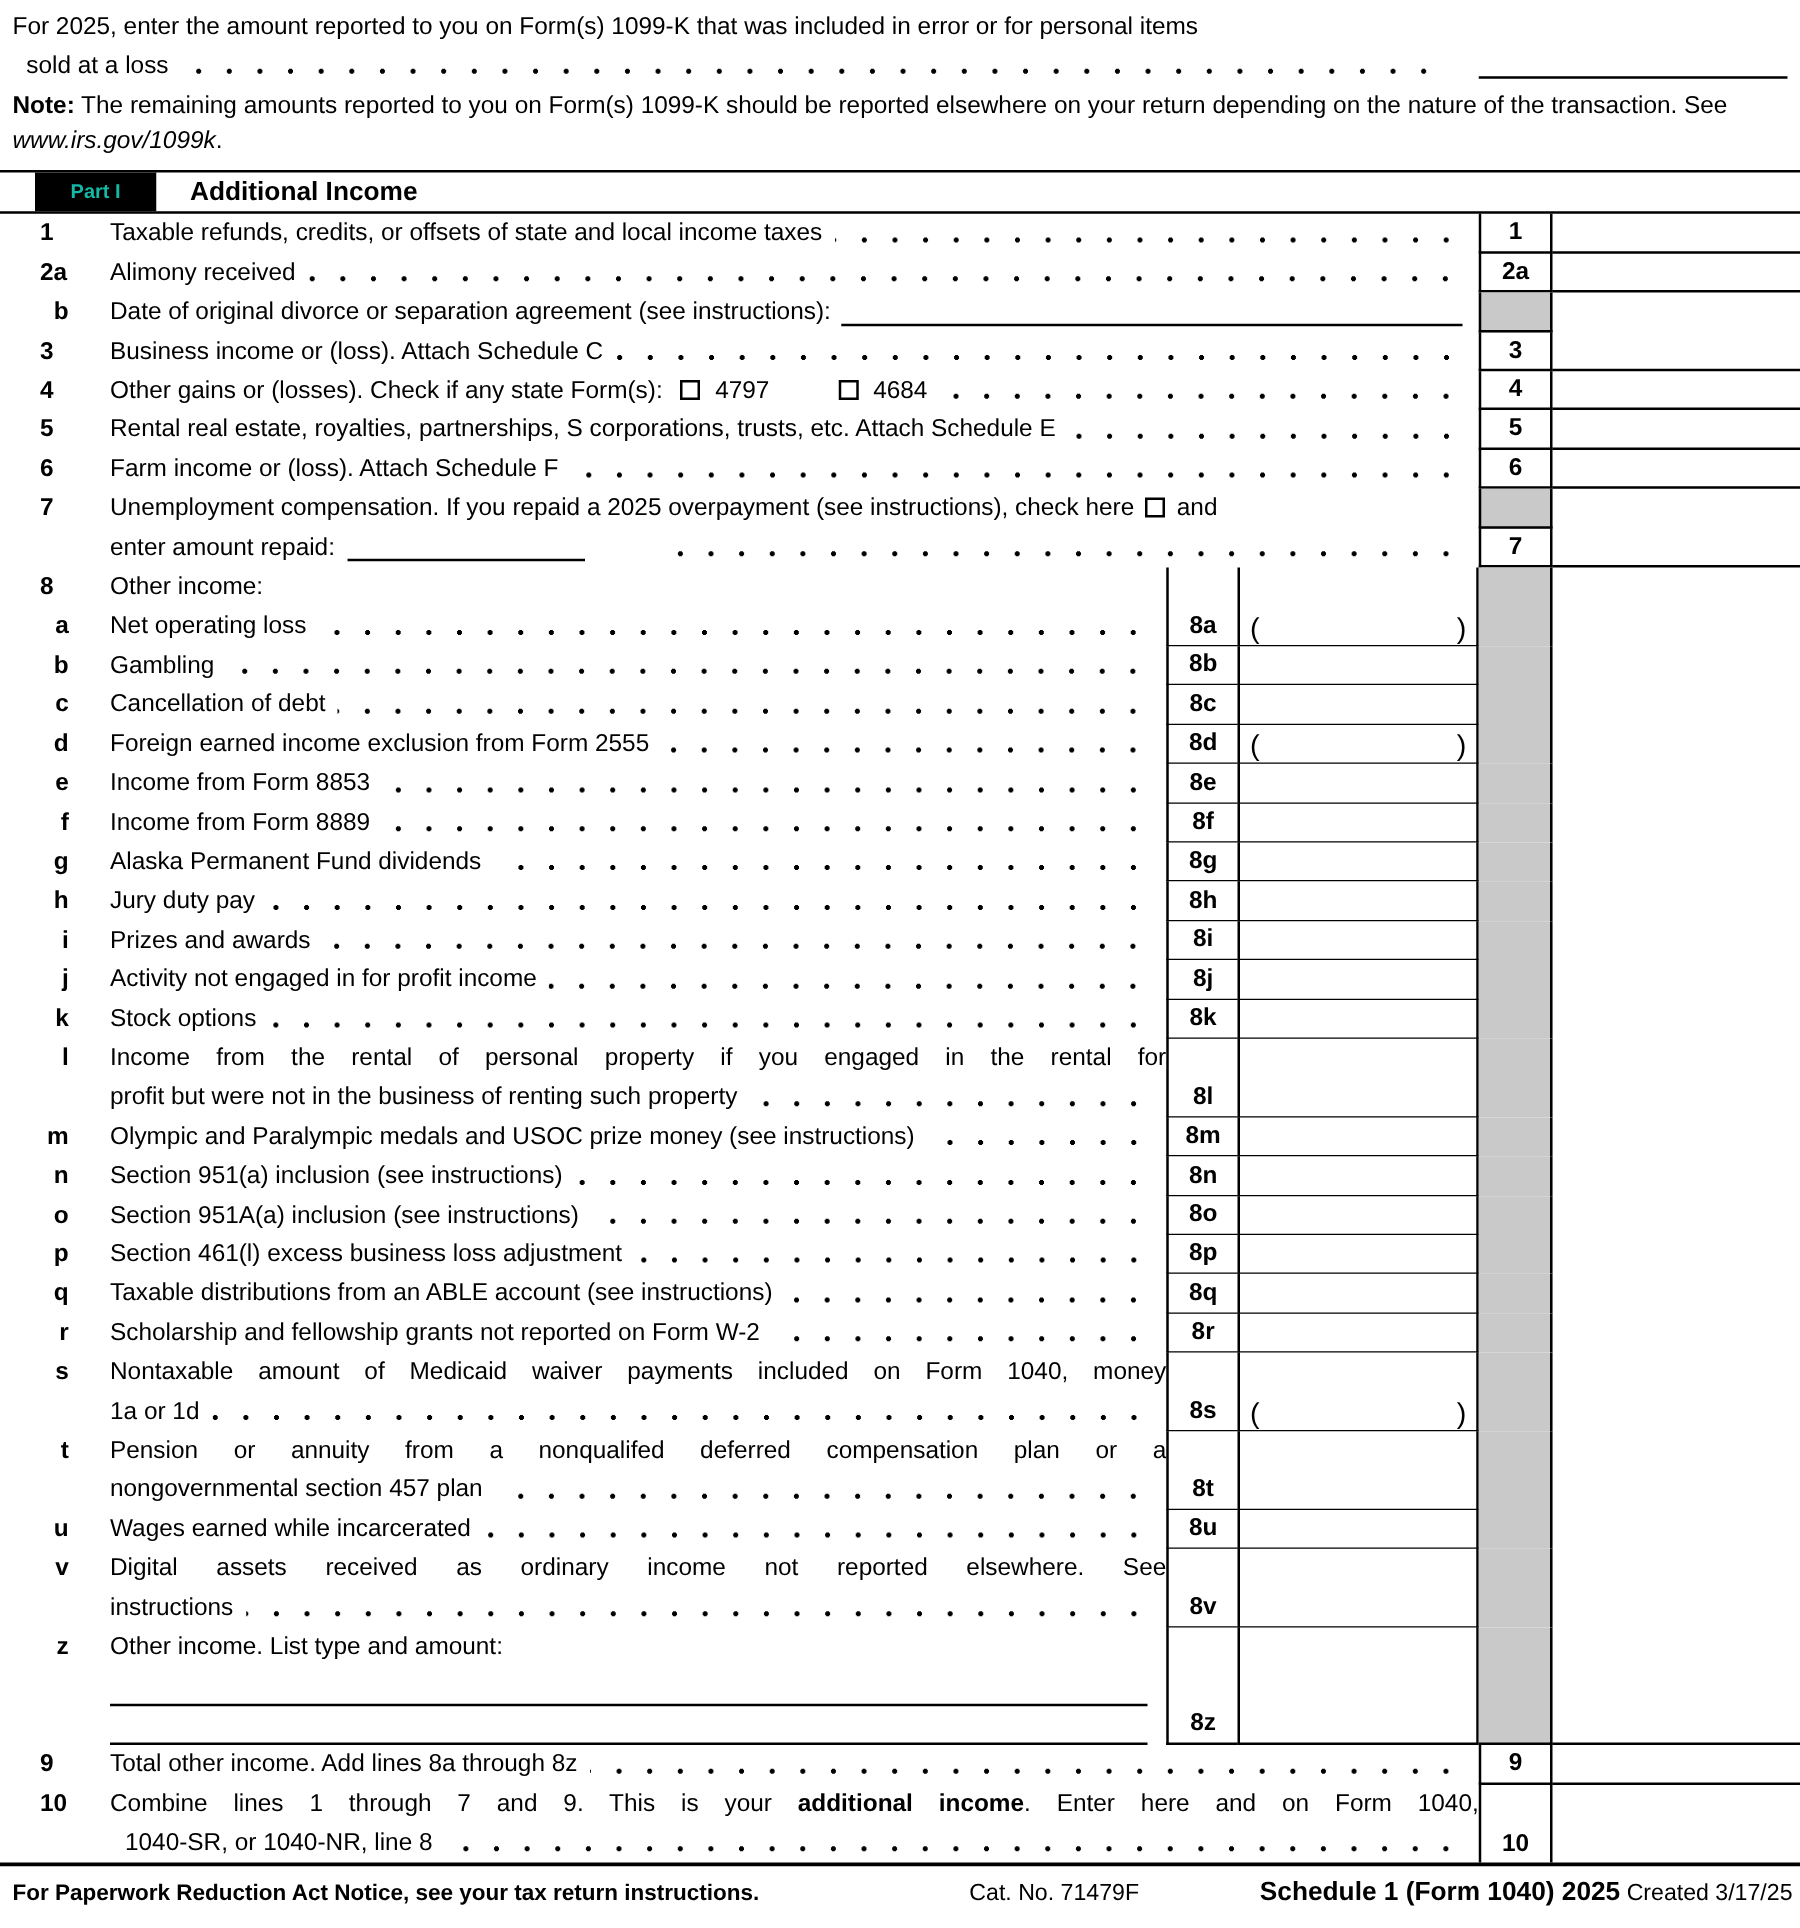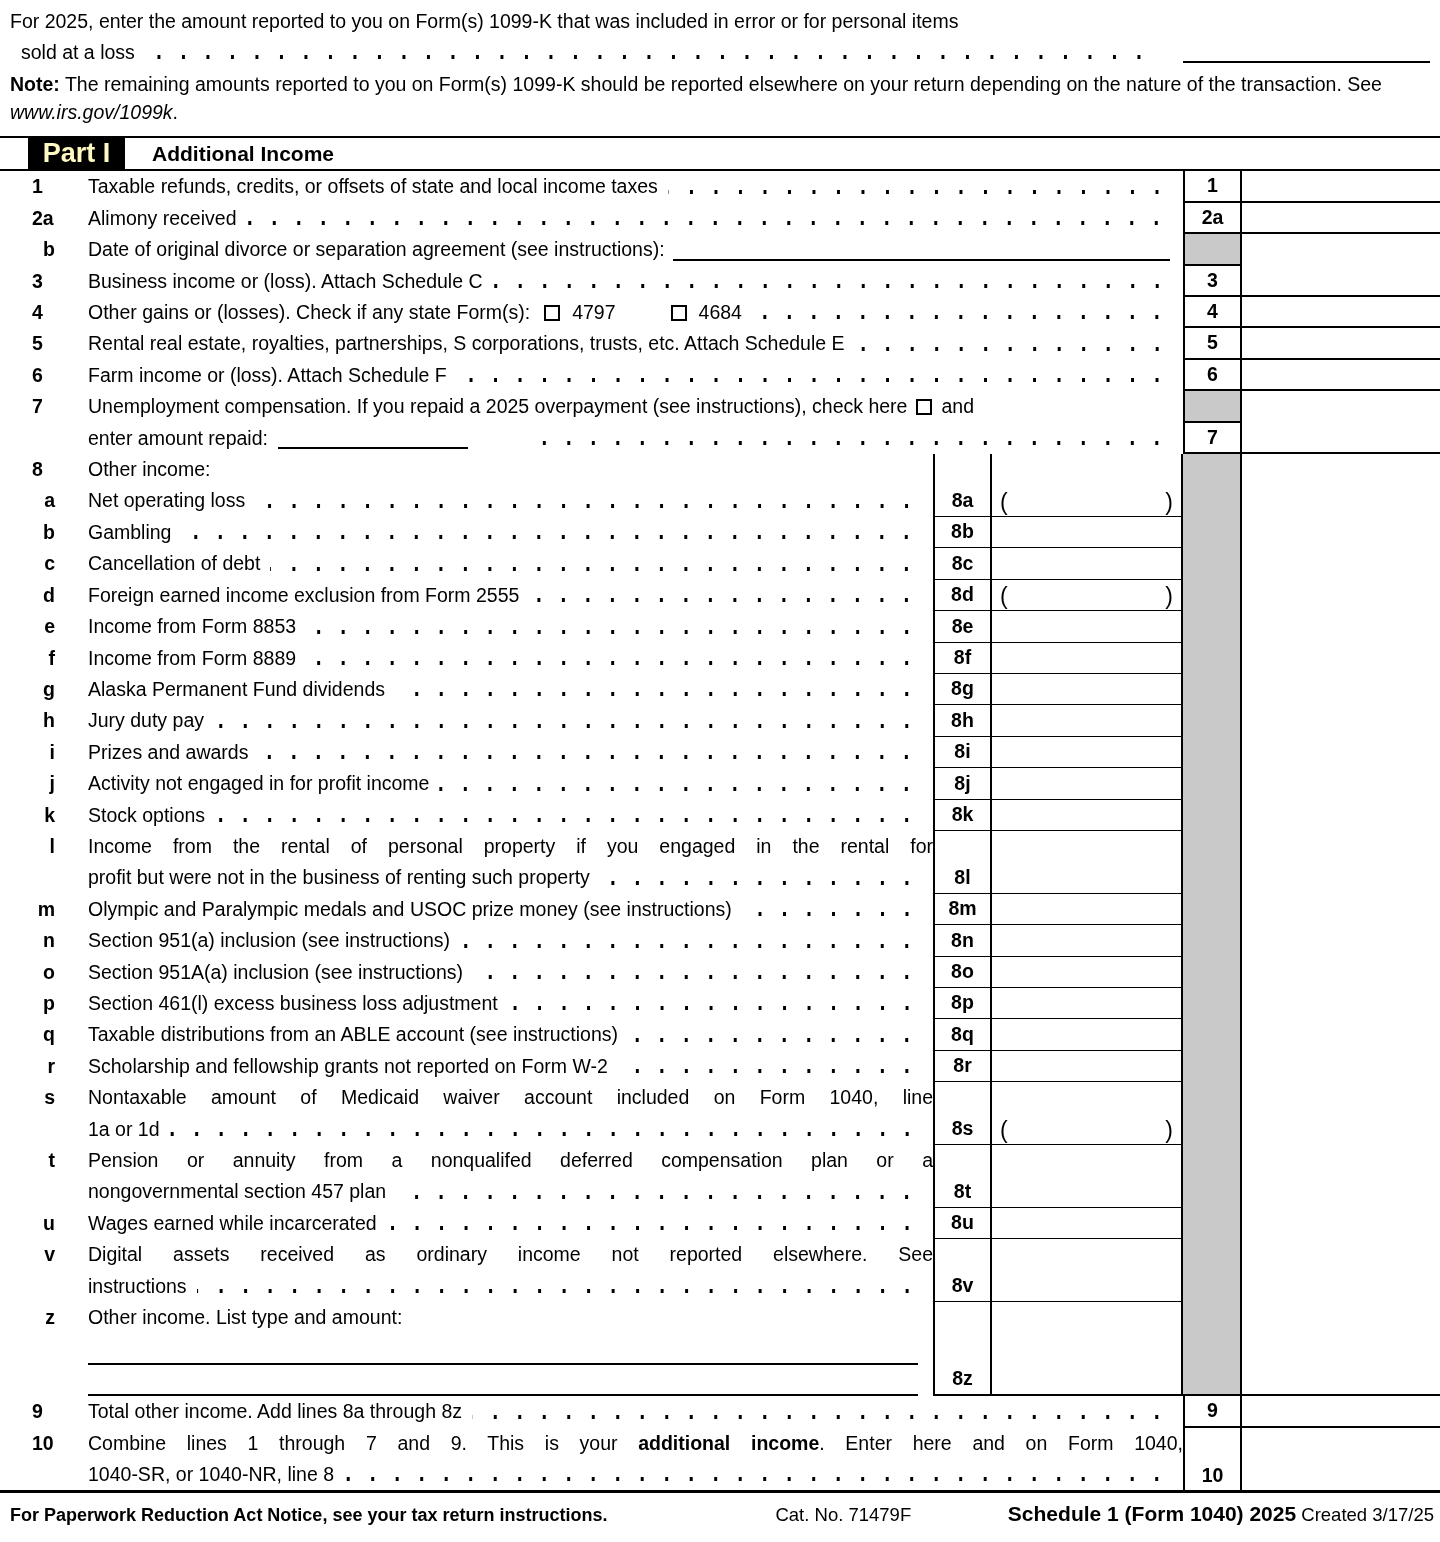--- a/index.html
+++ b/index.html
@@ -16,21 +16,21 @@
   .intro { padding: 6px 10px 0 10px; }
   .i1 { line-height: 31px; white-space: nowrap; }
   .i2 { display: flex; line-height: 31px; }
   .i2 .lt { white-space: nowrap; margin-left: 11px; }
   .note { margin-top: 3px; line-height: 27.5px; width: 1402px; }
   .note b { font-weight: 700; }
   .note i { font-style: italic; }
 
   
   .p1bar { margin-top: 10px; height: 35px; border-top: 2px solid #000; border-bottom: 2px solid #000; display: flex; }
-  .p1badge { width: 97px; margin-left: 28px; background: #000; color: #fef9c3; font-weight: 700; font-size: 27px; text-align: center; line-height: 31px; }
+  .p1badge { width: 97px; margin-left: 28px; background: #000; color: #14b8a6; font-weight: 700; font-size: 16px; text-align: center; line-height: 31px; }
   .p1title { font-weight: 700; font-size: 21px; line-height: 31px; padding-left: 27px; }
 
   
   .frow { display: flex; align-items: stretch; }
   .nc { flex: 0 0 88px; font-weight: 700; line-height: 31.4px; padding-left: 32px; }
   .nc.sub { padding-left: 0; padding-right: 33px; text-align: right; }
   .lab { flex: 1 1 auto; display: flex; min-width: 0; }
   .lt { line-height: 31.4px; white-space: nowrap; }
   .labj { flex: 1 1 auto; line-height: 31.4px; text-align: justify; text-align-last: justify; }
   .dots { flex: 1 1 auto; position: relative; min-width: 18px; }
@@ -484,21 +484,21 @@
     <div class="inum">8r</div>
     <div class="ibox"></div>
     <div class="g8"></div>
     <div class="a8"></div>
   </div>
 
   <div class="s8">
     <div class="l8">
       <div class="ln">
         <div class="nc sub">s</div>
-        <div class="labj">Nontaxable amount of Medicaid waiver account included on Form 1040, line</div>
+        <div class="labj">Nontaxable amount of Medicaid waiver payments included on Form 1040, money</div>
       </div>
       <div class="ln">
         <div class="nc sub"></div>
         <div class="lab">
             <span class="lt">1a or 1d</span>
             <span class="dots"></span>
           </div>
       </div>
     </div>
     <div class="inum">8s</div>
@@ -592,21 +592,21 @@
     <div class="rn bb">9</div>
     <div class="ra bb"></div>
   </div>
 
   <div class="frow">
     <div style="flex:1 1 auto; min-width:0;">
       <div class="ln" style="display:flex;">
         <div class="nc">10</div>
         <div class="labj"><span>Combine lines 1 through 7 and 9. This is your </span><b>additional income</b><span>. Enter here and on Form 1040,</span></div>
       </div>
-      <div class="ln" style="display:flex;">
+      <div class="ln" style="display:flex;gap:12px;">
         <div class="nc"></div>
         <div class="lab">
             <span class="lt">1040-SR, or 1040-NR, line 8</span>
             <span class="dots"></span>
           </div>
       </div>
     </div>
     <div class="rn bot">10</div>
     <div class="ra"></div>
   </div>

